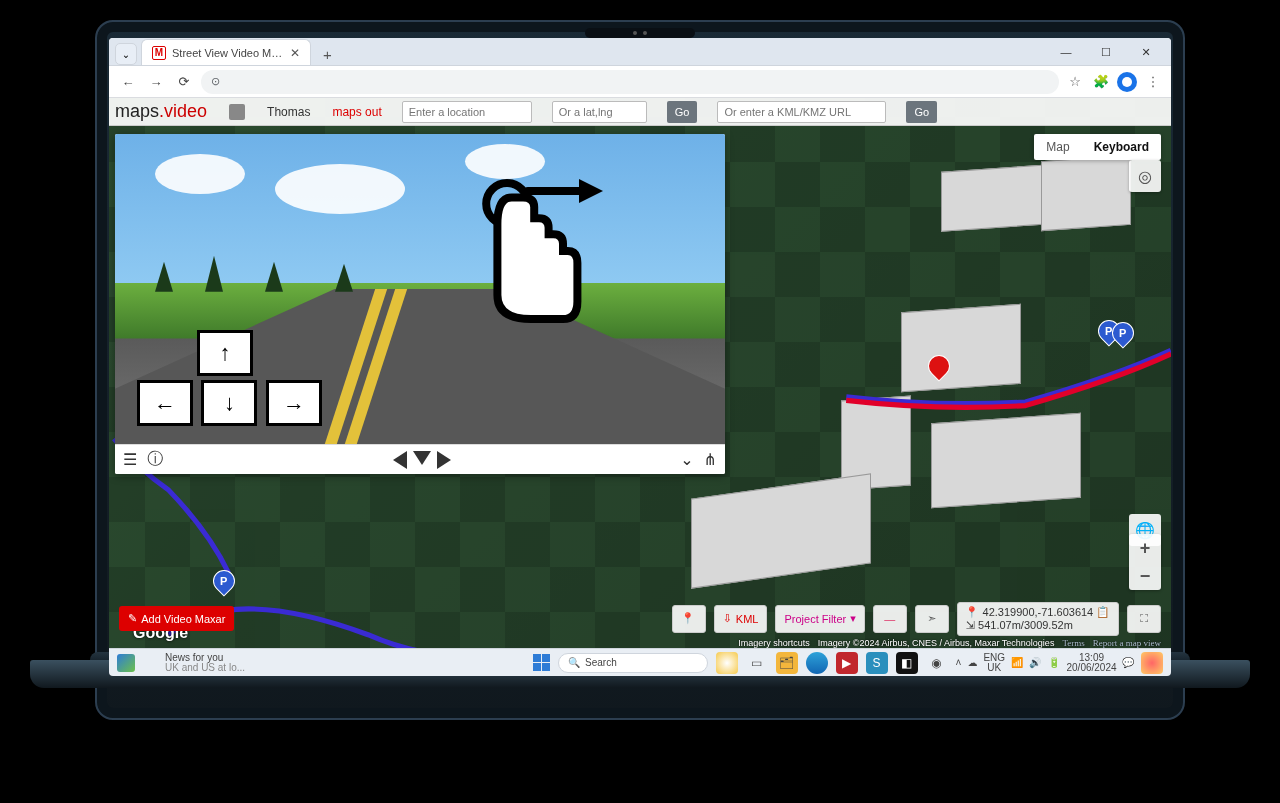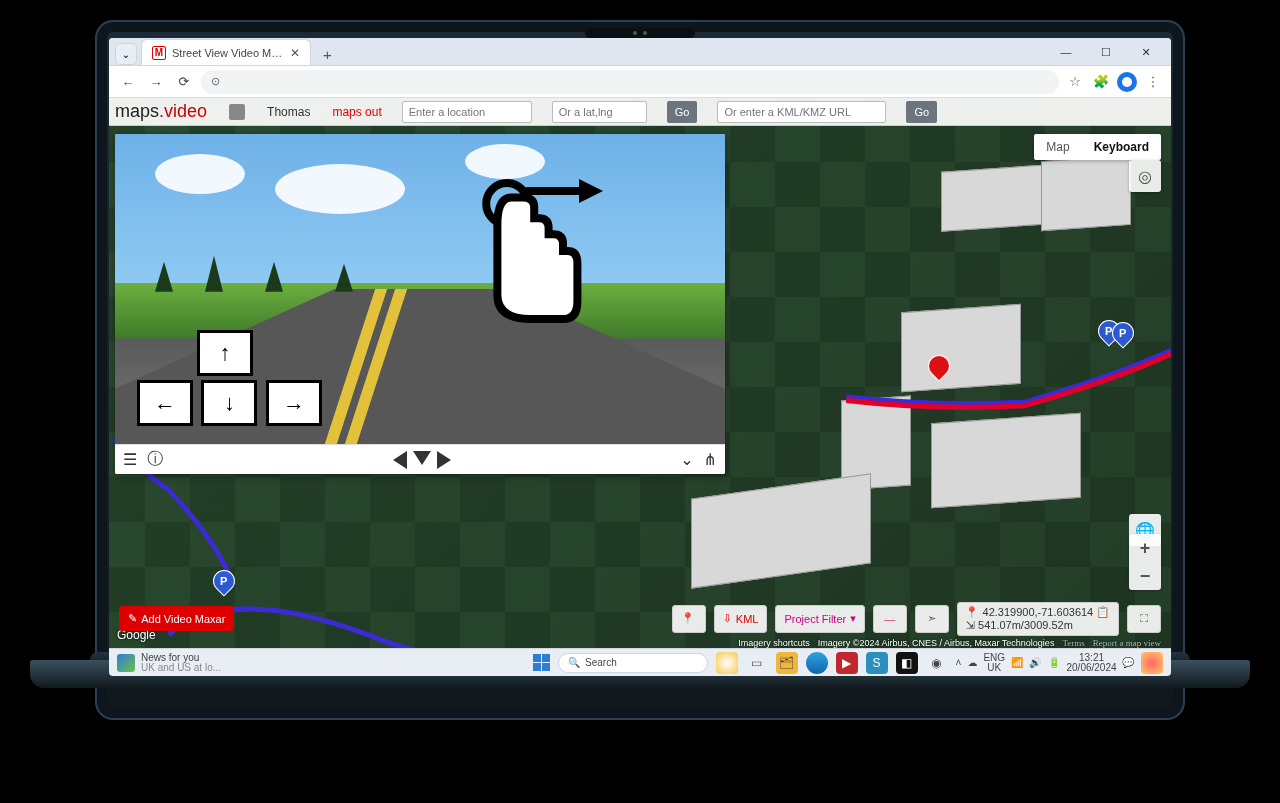--- a/index.html
+++ b/index.html
@@ -111,21 +111,21 @@
 .coords{background:rgba(255,255,255,.9);border:1px solid #ccc;border-radius:3px;padding:3px 8px;font-size:11px;color:#333;line-height:1.2;}
 
 .rightgadgets{position:absolute;right:10px;top:62px;z-index:6;display:flex;flex-direction:column;gap:10px;}
 .g{width:32px;height:32px;background:rgba(255,255,255,.9);border-radius:3px;display:flex;align-items:center;justify-content:center;color:#555;box-shadow:0 1px 3px rgba(0,0,0,.3);}
 .zoomg{position:absolute;right:10px;bottom:86px;z-index:6;background:rgba(255,255,255,.9);border-radius:3px;box-shadow:0 1px 3px rgba(0,0,0,.3);}
 .zoomg div{width:32px;height:28px;display:flex;align-items:center;justify-content:center;color:#555;font-size:18px;font-weight:bold;}
 .globebtn{position:absolute;right:10px;bottom:130px;width:32px;height:32px;background:rgba(255,255,255,.9);border-radius:3px;display:flex;align-items:center;justify-content:center;z-index:6;}
 
 .attribution{position:absolute;bottom:28px;right:10px;z-index:5;font-size:9px;color:#fff;text-shadow:0 0 2px #000;display:flex;gap:8px;}
 .attribution .link{color:#abc;font-family:Liberation Serif, serif;}
-.google-logo{position:absolute;bottom:34px;left:8px;z-index:5;color:#fff;font-size:12px;text-shadow:0 0 3px #000;font-weight:400;}
+.google-logo{position:absolute;bottom:34px;left:24px;z-index:5;color:#fff;font-size:16px;text-shadow:0 0 3px #000;font-weight:700;}
 
 
 .taskbar{position:absolute;bottom:0;left:0;right:0;height:28px;background:#e9eef4;border-top:1px solid #cfd5dd;display:flex;align-items:center;padding:0 8px;font-size:10px;color:#444;gap:8px;z-index:10;}
 .taskbar .news{display:flex;align-items:center;gap:6px;}
 .taskbar .search{display:flex;align-items:center;gap:4px;background:#fff;border:1px solid #cfd5dd;border-radius:12px;padding:2px 10px;height:20px;width:150px;}
 .ticon{width:22px;height:22px;border-radius:4px;display:flex;align-items:center;justify-content:center;font-size:12px;}
 .taskbar .right{margin-left:auto;display:flex;align-items:center;gap:6px;}
 .winicon{ display:grid; grid-template-columns:8px 8px; gap:1px;}
 .winicon div{width:8px;height:8px;background:#2e7cd6;}
 
@@ -317,21 +317,21 @@
         <div class="attribution">
           <span>Imagery shortcuts</span>
           <span>Imagery ©2024 Airbus, CNES / Airbus, Maxar Technologies</span>
           <span class="link">Terms</span>
           <span class="link">Report a map view</span>
         </div>
 
         <div class="taskbar">
           <div class="news">
             <div style="width:18px;height:18px;background:linear-gradient(135deg,#2e7cd6,#6cc04a);border-radius:3px;"></div>
-            <div style="line-height:1;">
+            <div style="line-height:1;margin-left:24px;">
               <div>News for you</div>
               <div style="color:#888;">UK and US at lo...</div>
             </div>
           </div>
           <div style="flex:1"></div>
           <div class="winicon">
               <div></div>
               <div></div>
               <div></div>
               <div></div>
@@ -352,21 +352,21 @@
             <span>˄</span>
             <span>☁</span>
             <div style="text-align:center;line-height:1;">
               <div>ENG</div>
               <div>UK</div>
             </div>
             <span>📶</span>
             <span>🔊</span>
             <span>🔋</span>
             <div style="text-align:center;line-height:1;">
-              <div>13:21</div>
+              <div>13:09</div>
               <div>20/06/2024</div>
             </div>
             <span>💬</span>
             <div class="ticon" style="background:radial-gradient(#f66,#fc6);"></div>
           </div>
         </div>
 
       </div>
 
     </div>

